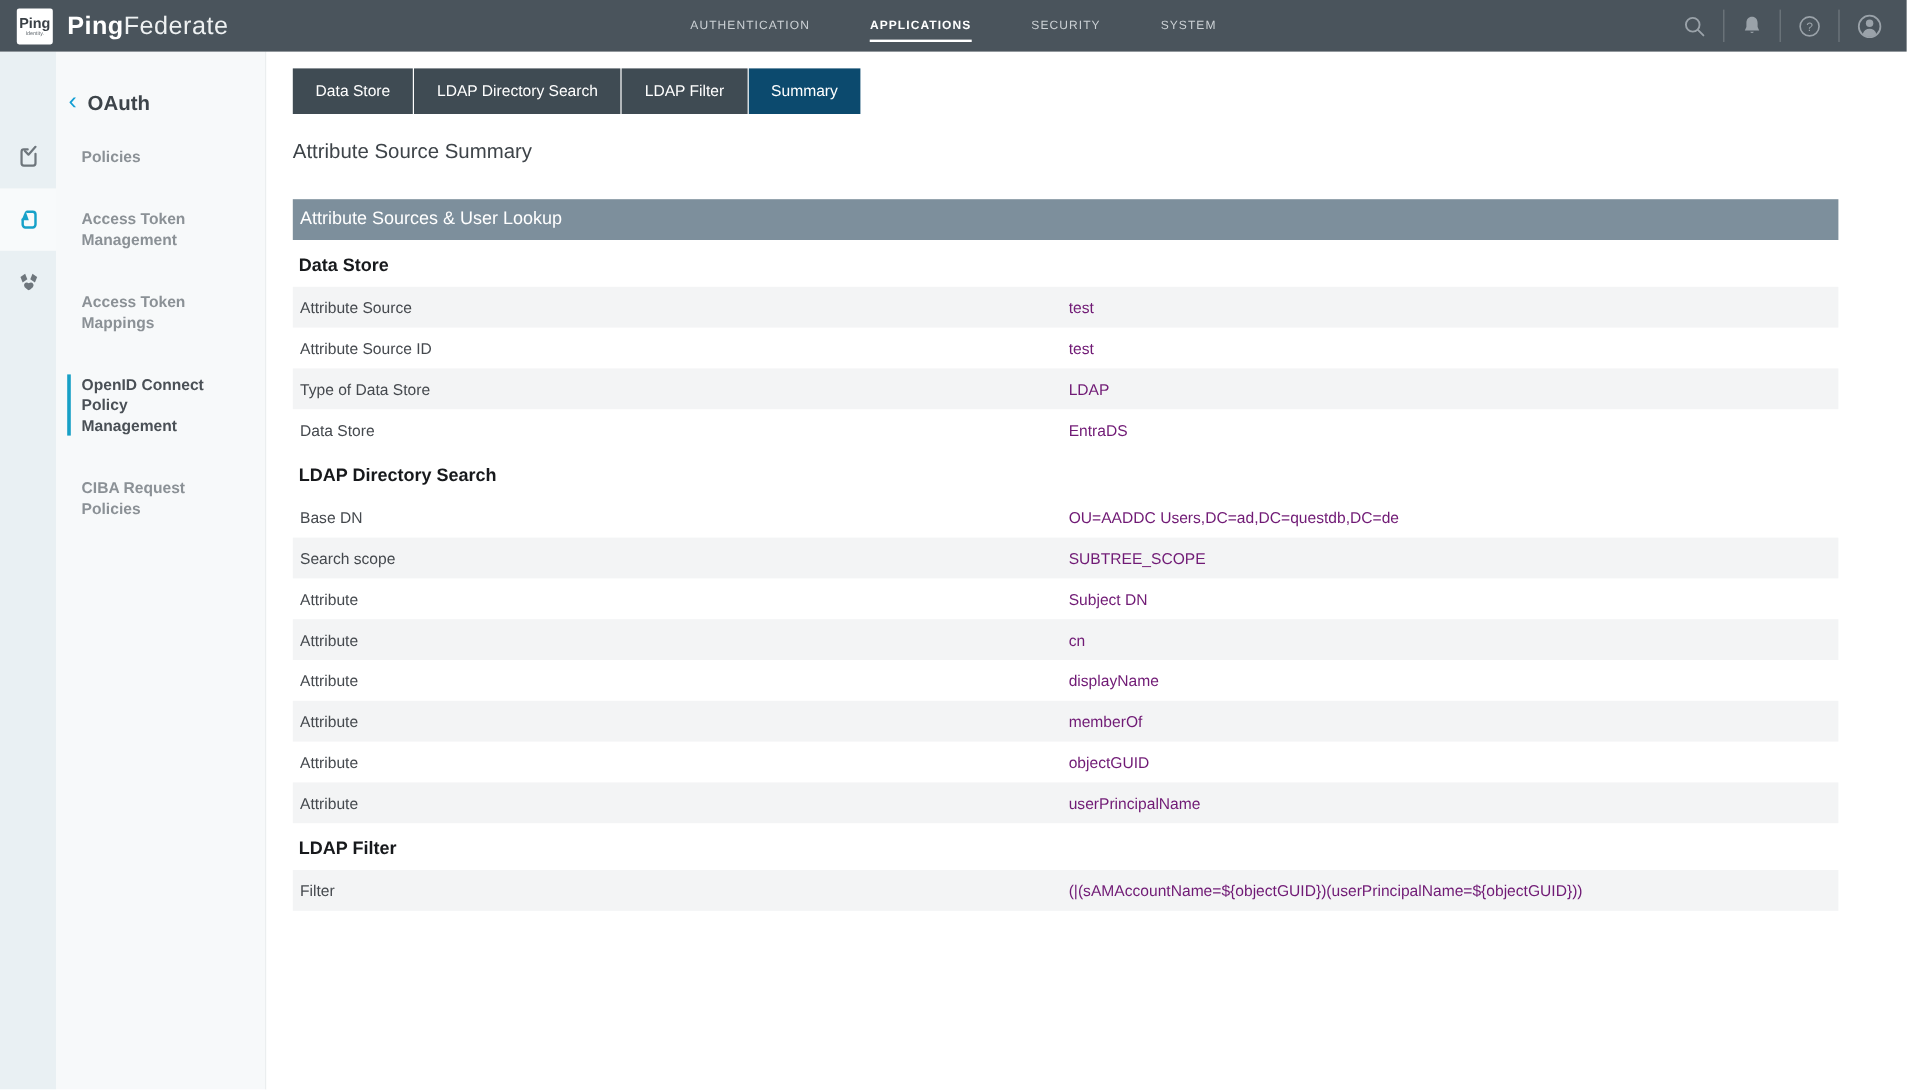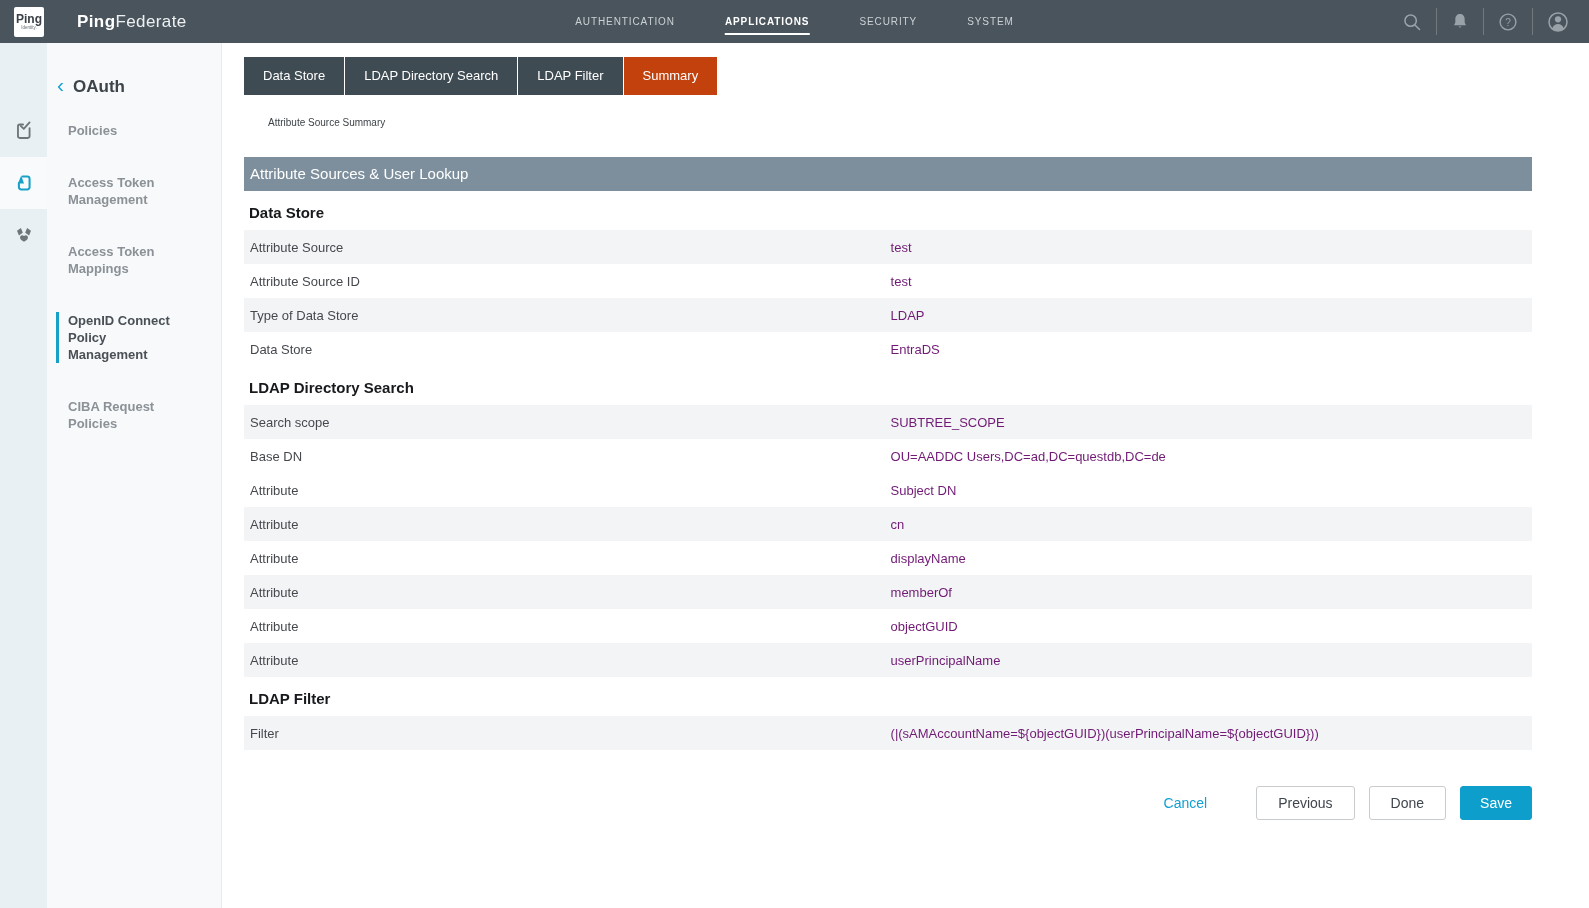--- a/index.html
+++ b/index.html
@@ -5,21 +5,21 @@
   * { box-sizing: border-box; margin: 0; padding: 0; }
   html, body { width: 1589px; height: 908px; overflow: hidden; }
   body { font-family: "Liberation Sans", sans-serif; background: #ffffff; }
 
   
   .topbar { height: 43px; background: #4a545c; display: flex; align-items: center; position: relative; }
   .brand { display: flex; align-items: center; margin-left: 14px; }
   .logo-box { width: 30px; height: 30px; background: #fff; border-radius: 2px; display: flex; flex-direction: column; align-items: center; justify-content: center; cursor: pointer; }
   .logo-ping { color: #3a4046; font-weight: bold; font-size: 12px; line-height: 12px; }
   .logo-sub { color: #676e74; font-size: 4.5px; line-height: 5px; }
-  .brand-name { margin-left: 33px; font-size: 17px; color: #fff; letter-spacing: 0.4px; }
+  .brand-name { margin-left: 12px; font-size: 21px; color: #fff; letter-spacing: 0.4px; }
   .brand-name .b { font-weight: bold; }
   .brand-name .l { font-weight: normal; color: #eef1f2; }
   .topnav { position: absolute; left: 50%; top: 0; height: 43px; transform: translateX(-50%); display: flex; align-items: center; }
   .nav-item { color: #ccd1d5; font-size: 10px; letter-spacing: 0.9px; margin: 0 25px; padding: 8px 0 6px 0; border-bottom: 2px solid transparent; cursor: pointer; text-decoration: none; white-space: nowrap; }
   .nav-item.active { color: #fff; font-weight: bold; border-bottom-color: #fff; }
   .top-icons { margin-left: auto; margin-right: 6px; display: flex; align-items: center; }
   .ticon { display: flex; align-items: center; justify-content: center; margin: 0 13px; cursor: pointer; }
   .tdiv { width: 1px; height: 27px; background: rgba(255,255,255,0.22); }
 
   
@@ -33,22 +33,22 @@
   .menu-list { list-style: none; margin: 25px 0 0 0; padding: 0 0 0 9px; }
   .menu-item { font-size: 13px; font-weight: bold; color: #8b9196; line-height: 17px; padding-left: 9px; border-left: 3px solid transparent; margin-bottom: 35px; max-width: 125px; cursor: pointer; }
   .menu-item.active { color: #4a5056; border-left-color: #17a0c6; }
 
   
   .content { flex: 1; background: #fff; padding: 0 57px 0 22px; overflow: hidden; }
   .page-title { margin-top: 29px; font-size: 21.5px; font-weight: normal; color: #3b3e42; white-space: nowrap; }
   .sep { display: inline-block; width: 1px; height: 27px; background: #b4b9bd; margin: 0 14px; vertical-align: middle; transform: translateY(-2px); }
   .tabs { margin-top: 14px; display: flex; }
   .tab { background: #3f4b53; color: #fff; font-size: 13px; height: 38px; line-height: 38px; padding: 0 19px; margin-right: 1px; cursor: pointer; white-space: nowrap; }
-  .tab.active { background: #c2410c; }
-  .caption { margin-top: 22px; font-size: 10px; color: #3e4449; margin-left: 24px; }
+  .tab.active { background: #0c4a6e; }
+  .caption { margin-top: 22px; font-size: 17px; color: #3e4449; }
   .panel-header { margin-top: 29px; height: 34px; line-height: 34px; background: #7d8f9c; color: #fff; font-size: 15px; padding-left: 6px; }
   .section-heading { font-size: 15px; font-weight: bold; color: #17191c; margin: 13px 0 9px 5px; }
   .row { display: flex; height: 34px; align-items: center; font-size: 13px; }
   .row.shaded { background: #f3f4f5; }
   .row-label { flex: 0 0 50.2%; padding-left: 6px; color: #45494e; }
   .row-value { color: #701a75; }
 
   .actions { display: flex; justify-content: flex-end; align-items: center; margin-top: 36px; }
   .cancel-link { color: #129fd1; font-size: 14px; margin-right: 35px; cursor: pointer; text-decoration: none; }
   .btn { height: 34px; background: #fff; border: 1px solid #c8cccf; border-radius: 3px; font-size: 14px; color: #40464c; padding: 0 21px; margin-left: 14px; font-family: inherit; cursor: pointer; }
@@ -168,29 +168,29 @@
     <div class="row shaded">
       <div class="row-label">Type of Data Store</div>
       <div class="row-value">LDAP</div>
     </div>
     <div class="row">
       <div class="row-label">Data Store</div>
       <div class="row-value">EntraDS</div>
     </div>
 
     <div class="section-heading">LDAP Directory Search</div>
+    <div class="row">
+      <div class="row-label">Base DN</div>
+      <div class="row-value">OU=AADDC Users,DC=ad,DC=questdb,DC=de</div>
+    </div>
     <div class="row shaded">
       <div class="row-label">Search scope</div>
       <div class="row-value">SUBTREE_SCOPE</div>
     </div>
     <div class="row">
-      <div class="row-label">Base DN</div>
-      <div class="row-value">OU=AADDC Users,DC=ad,DC=questdb,DC=de</div>
-    </div>
-    <div class="row">
       <div class="row-label">Attribute</div>
       <div class="row-value">Subject DN</div>
     </div>
     <div class="row shaded">
       <div class="row-label">Attribute</div>
       <div class="row-value">cn</div>
     </div>
     <div class="row">
       <div class="row-label">Attribute</div>
       <div class="row-value">displayName</div>
@@ -207,20 +207,14 @@
       <div class="row-label">Attribute</div>
       <div class="row-value">userPrincipalName</div>
     </div>
 
     <div class="section-heading">LDAP Filter</div>
     <div class="row shaded">
       <div class="row-label">Filter</div>
       <div class="row-value">(|(sAMAccountName=${objectGUID})(userPrincipalName=${objectGUID}))</div>
     </div>
 
-    <div class="actions">
-      <a class="cancel-link">Cancel</a>
-      <button class="btn">Previous</button>
-      <button class="btn">Done</button>
-      <button class="btn primary">Save</button>
-    </div>
   </div>
 </div>
 
 </body></html>

